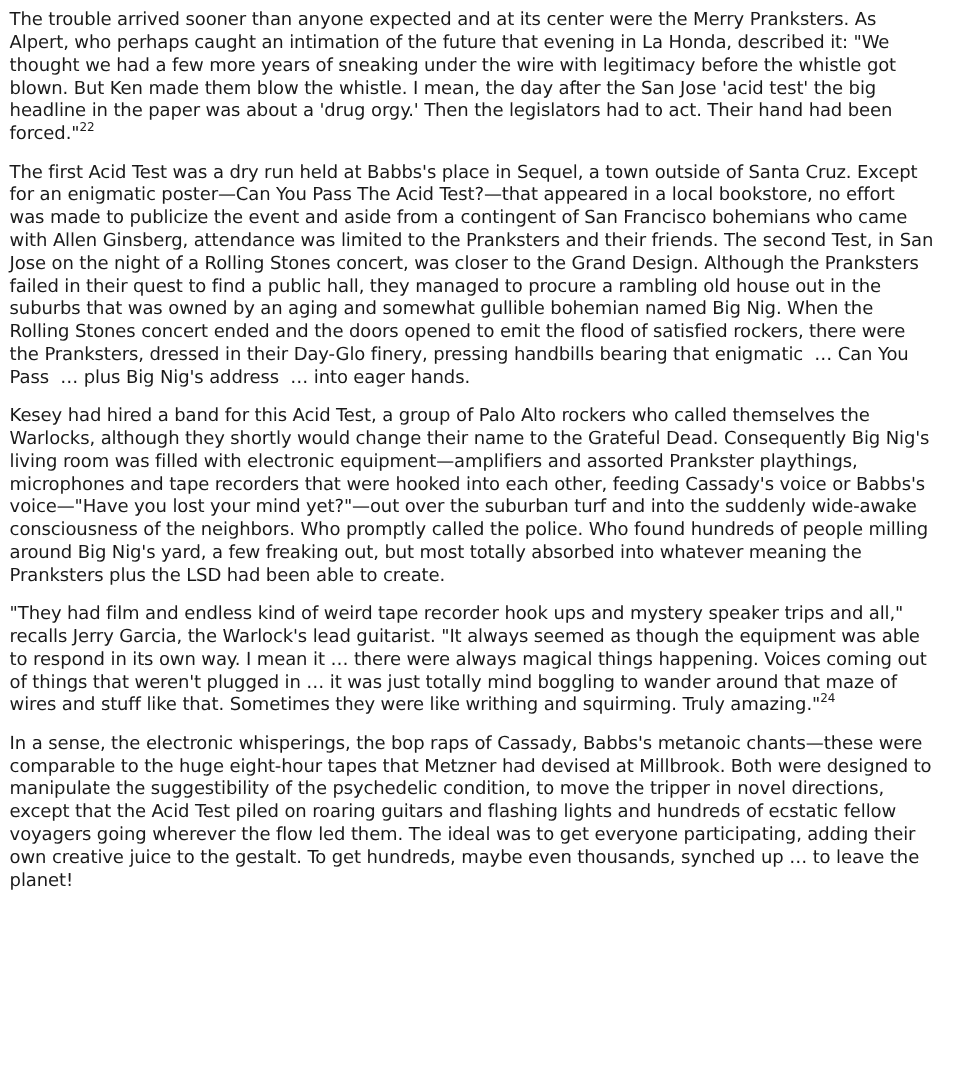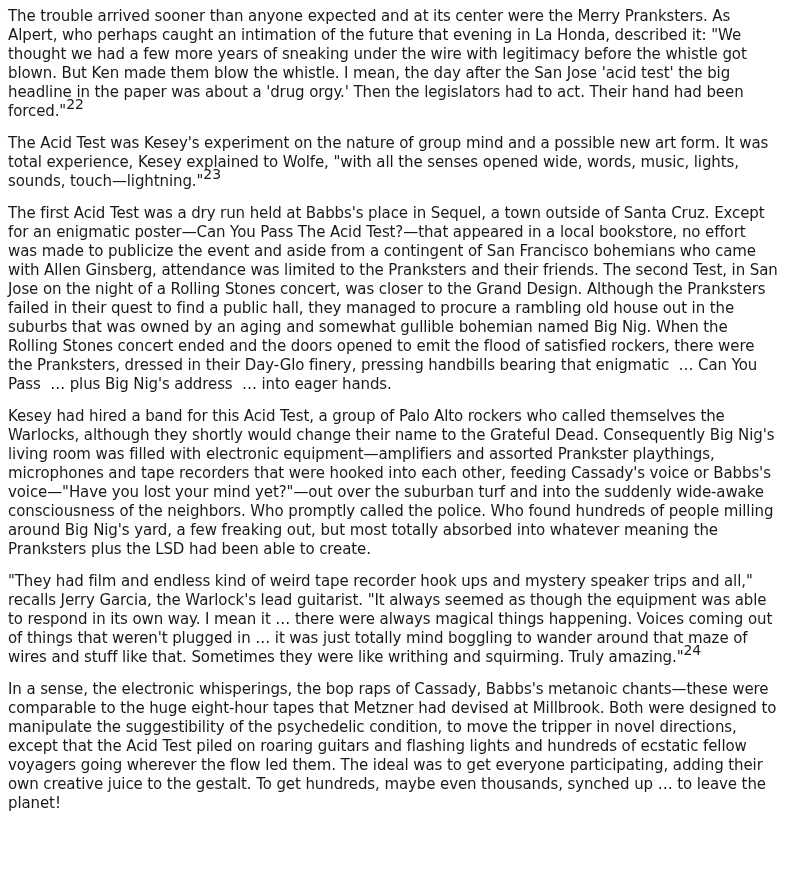--- a/index.html
+++ b/index.html
@@ -20,30 +20,29 @@
     color: #1a1a1a;
     font-size: 15px;
     line-height: 19px;
     letter-spacing: -0.1px;
   }
   .doc p {
     margin: 0 0 13px 0;
     text-align: left;
   }
   .doc sup {
-    font-size: 14px;
+    font-size: 10px;
     line-height: 0;
     position: relative;
     top: -1px;
     vertical-align: super;
   }
 </style>
 </head>
 <body>
 
 <article class="doc">
   <p><span>The trouble arrived sooner than anyone expected and at its center were the Merry Pranksters. As Alpert, who perhaps caught an intimation of the future that evening in La Honda, described it: "We thought we had a few more years of sneaking under the wire with legitimacy before the whistle got blown. But Ken made them blow the whistle. I mean, the day after the San Jose 'acid test' the big headline in the paper was about a 'drug orgy.' Then the legislators had to act. Their hand had been forced."</span><sup>22</sup></p>
-  <p><span>The Acid Test was Kesey's experiment on the nature of group mind and a possible new art form. It was total experience, Kesey explained to Wolfe, "with all the senses opened wide, words, music, lights, sounds, touch—lightning."</span><sup>23</sup></p>
   <p><span>The first Acid Test was a dry run held at Babbs's place in Sequel, a town outside of Santa Cruz. Except for an enigmatic poster—Can You Pass The Acid Test?—that appeared in a local bookstore, no effort was made to publicize the event and aside from a contingent of San Francisco bohemians who came with Allen Ginsberg, attendance was limited to the Pranksters and their friends. The second Test, in San Jose on the night of a Rolling Stones concert, was closer to the Grand Design. Although the Pranksters failed in their quest to find a public hall, they managed to procure a rambling old house out in the suburbs that was owned by an aging and somewhat gullible bohemian named Big Nig. When the Rolling Stones concert ended and the doors opened to emit the flood of satisfied rockers, there were the Pranksters, dressed in their Day-Glo finery, pressing handbills bearing that enigmatic &nbsp;… Can You Pass &nbsp;… plus Big Nig's address &nbsp;… into eager hands.</span><sup></sup></p>
   <p><span>Kesey had hired a band for this Acid Test, a group of Palo Alto rockers who called themselves the Warlocks, although they shortly would change their name to the Grateful Dead. Consequently Big Nig's living room was filled with electronic equipment—amplifiers and assorted Prankster playthings, microphones and tape recorders that were hooked into each other, feeding Cassady's voice or Babbs's voice—"Have you lost your mind yet?"—out over the suburban turf and into the suddenly wide-awake consciousness of the neighbors. Who promptly called the police. Who found hundreds of people milling around Big Nig's yard, a few freaking out, but most totally absorbed into whatever meaning the Pranksters plus the LSD had been able to create.</span><sup></sup></p>
   <p><span>"They had film and endless kind of weird tape recorder hook ups and mystery speaker trips and all," recalls Jerry Garcia, the Warlock's lead guitarist. "It always seemed as though the equipment was able to respond in its own way. I mean it … there were always magical things happening. Voices coming out of things that weren't plugged in … it was just totally mind boggling to wander around that maze of wires and stuff like that. Sometimes they were like writhing and squirming. Truly amazing."</span><sup>24</sup></p>
   <p><span>In a sense, the electronic whisperings, the bop raps of Cassady, Babbs's metanoic chants—these were comparable to the huge eight-hour tapes that Metzner had devised at Millbrook. Both were designed to manipulate the suggestibility of the psychedelic condition, to move the tripper in novel directions, except that the Acid Test piled on roaring guitars and flashing lights and hundreds of ecstatic fellow voyagers going wherever the flow led them. The ideal was to get everyone participating, adding their own creative juice to the gestalt. To get hundreds, maybe even thousands, synched up … to leave the planet!</span><sup></sup></p>
 </article>
 
 </body></html>

